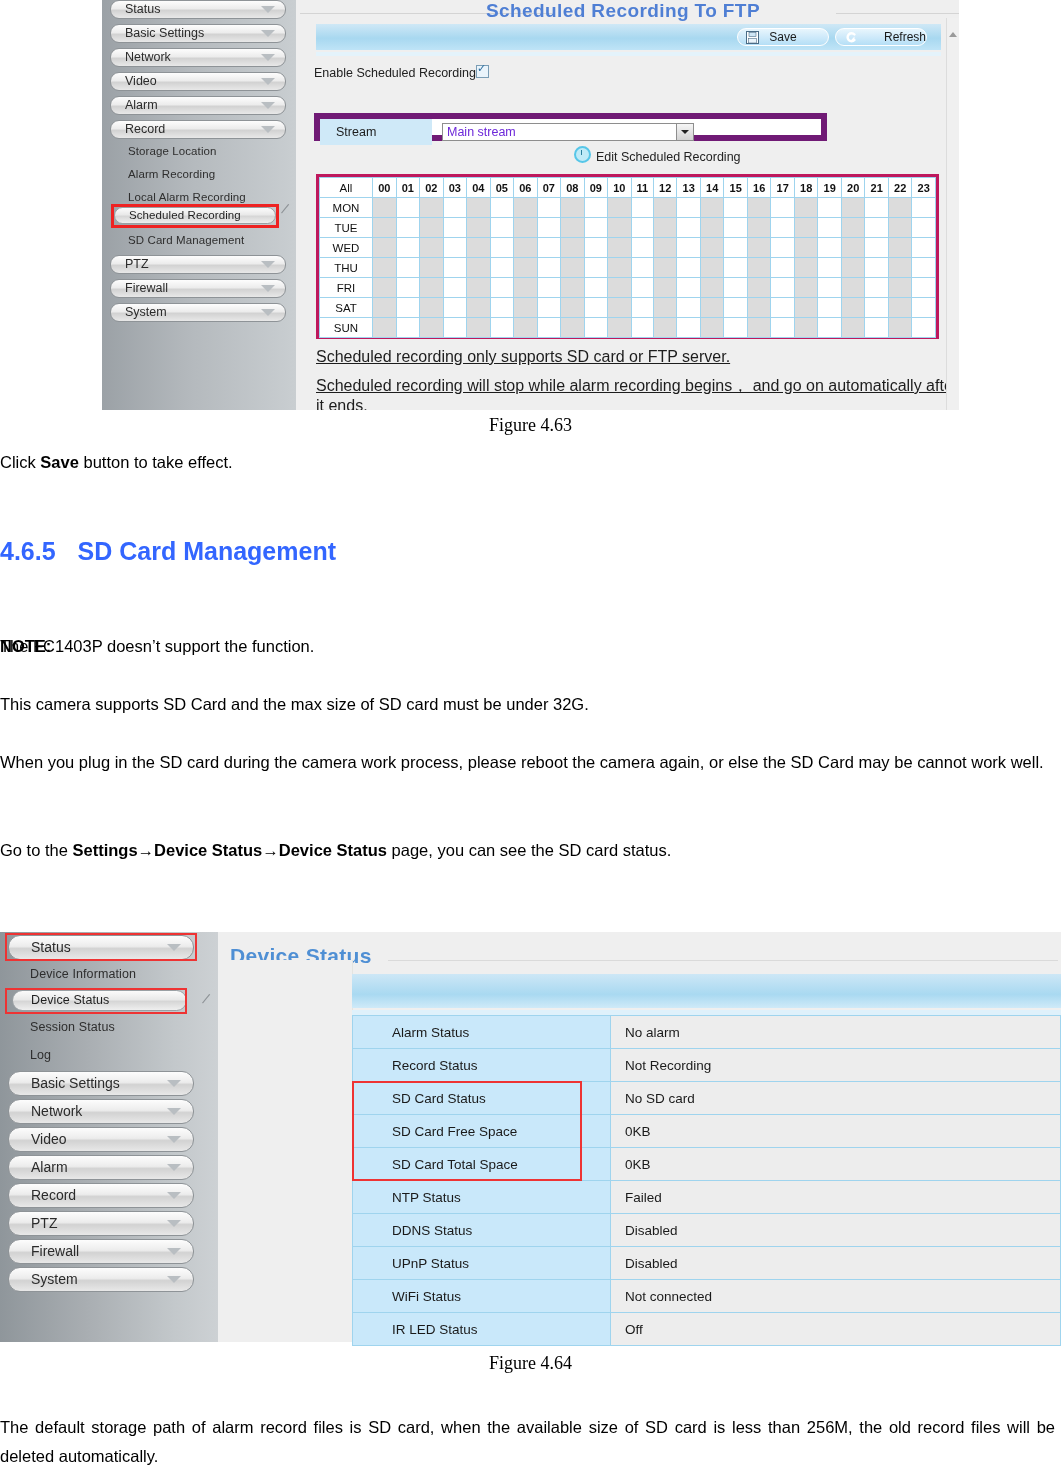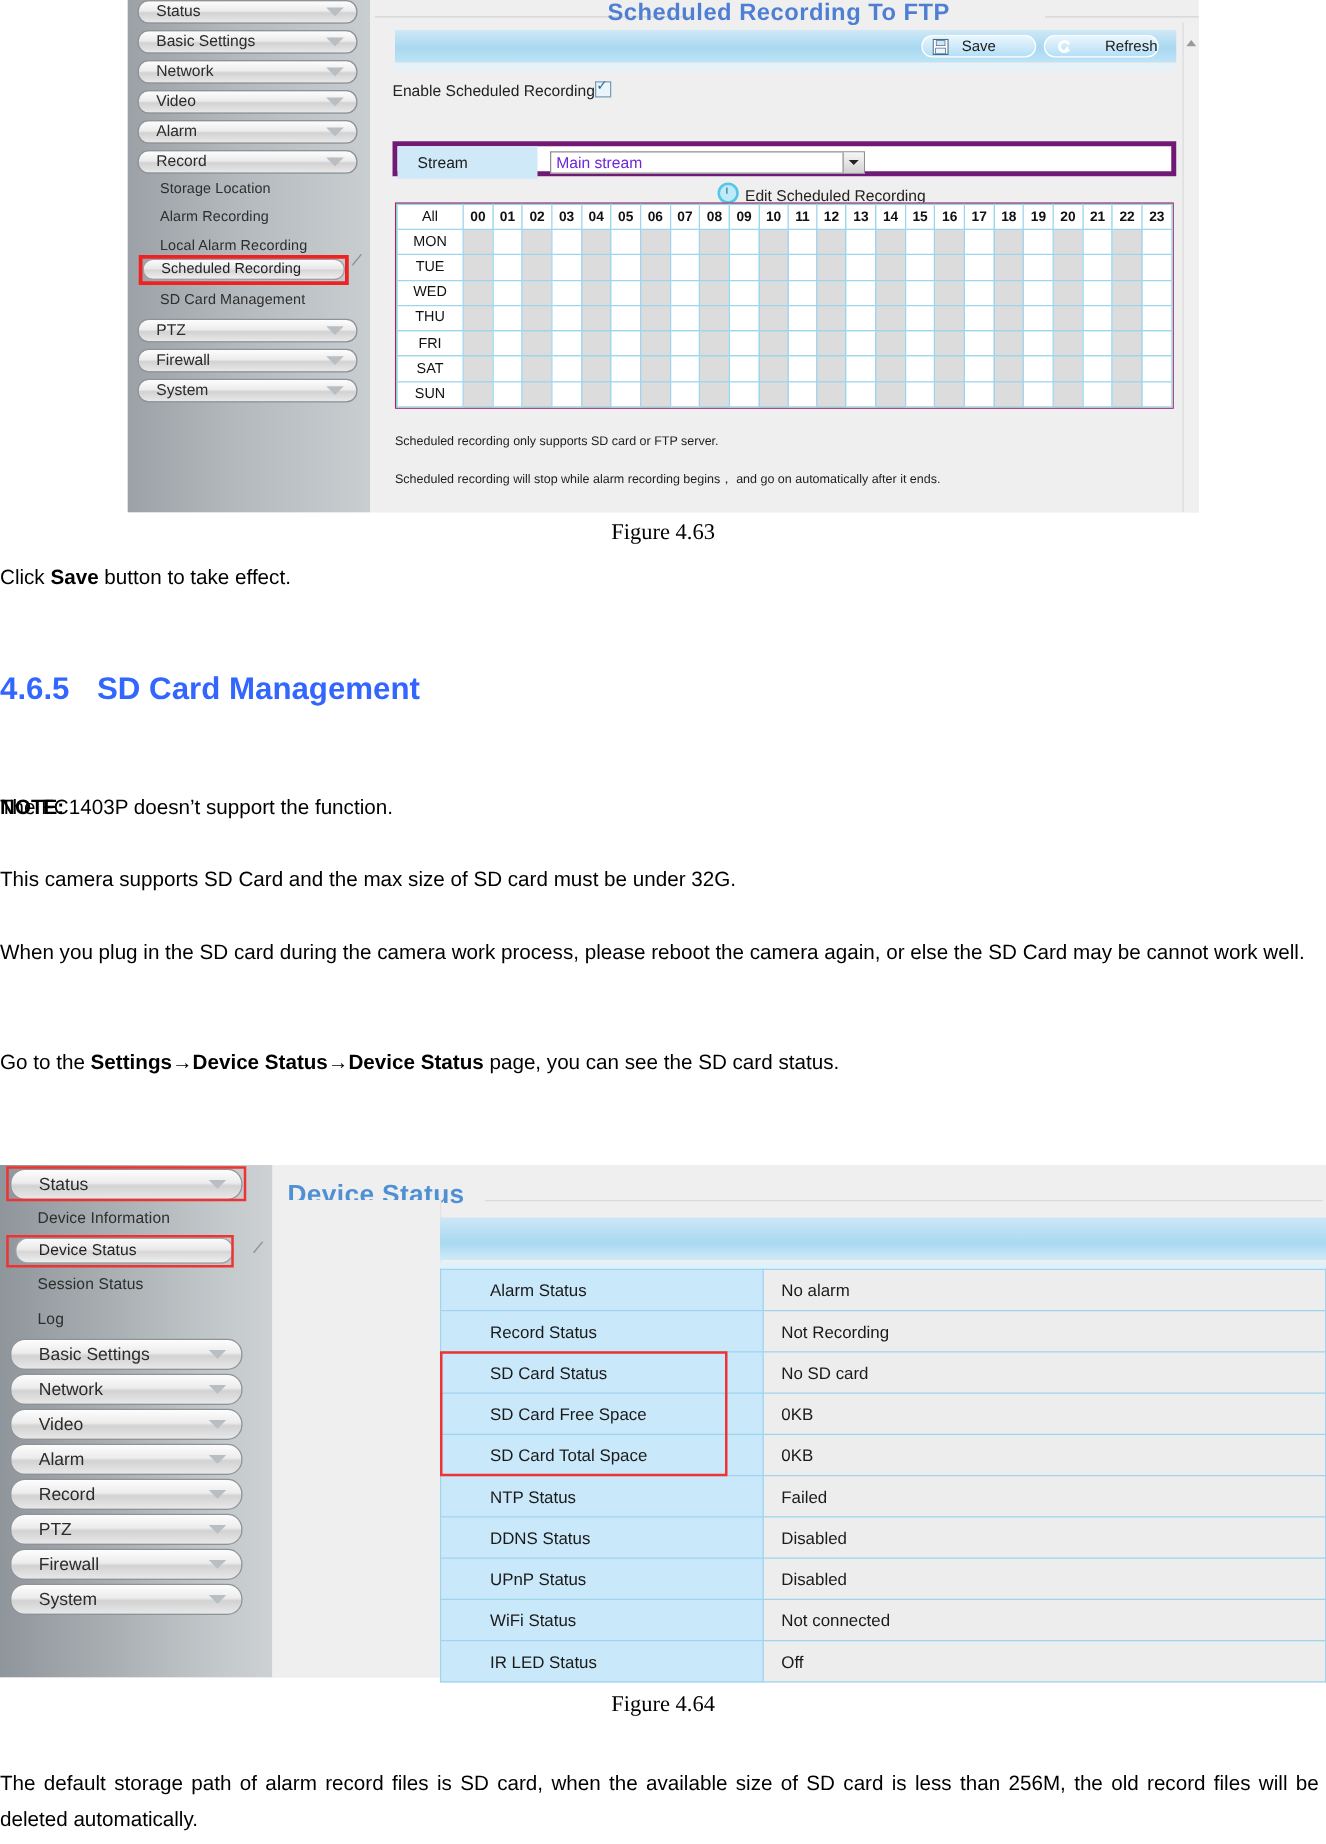--- a/index.html
+++ b/index.html
@@ -90,22 +90,22 @@
   .pillbtn .bicon{ position:absolute; left:8px; top:2px; width:13px;height:13px; }
   .cbrow{ position:absolute; left:18px; top:65px; font-size:12.5px; color:#222; }
   .cbox{
     display:inline-block; width:11px;height:11px; border:1px solid #7a9db5;
     background:#eaf4fb; vertical-align:-1px; position:relative;
   }
   .cbox:after{
     content:"\2713"; position:absolute; left:0px; top:-4px; font-size:11px; color:#2c6d9e;
   }
   #fig1 .streamrow{
-    position:absolute; left:18px; top:113px; width:627px; height:28px;
-    background:#ffffff; border:4px solid #701a75; box-sizing:border-box;
+    position:absolute; left:18px; top:113px; width:513px; height:28px;
+    background:#ffffff; border:6px solid #701a75; box-sizing:border-box;
   }
   #fig1 .streamlabel{
     position:absolute; left:0; top:0; width:112px; height:26px;
     background:#cfe9f8; font-size:12.5px; color:#1c1c1c; line-height:26px; padding-left:16px;
     box-sizing:border-box;
   }
   #fig1 .streamsel{
     position:absolute; left:122px; top:4px; width:252px; height:18px;
     background:#fff; border:1px solid #8e8e8e; box-sizing:border-box;
     font-size:12.5px; color:#6d28d9; line-height:16px; padding-left:4px;
@@ -126,34 +126,34 @@
   .clockicon{
     display:inline-block; width:13px; height:13px; border-radius:50%;
     border:2px solid #56c6e8; background:#bfeaf7; vertical-align:-2px; margin-right:5px;
     position:relative;
   }
   .clockicon:after{
     content:""; position:absolute; left:5px; top:2px; width:1px;height:5px;background:#2a7f9e;
   }
   
   #grid{
-    position:absolute; left:20px; top:162px; width:623px; height:165px;
-    border:1px solid #be185d; background:#5eead4; box-sizing:border-box;
+    position:absolute; left:20px; top:174px; width:623px; height:165px;
+    border:3px solid #be185d; background:#ec4899; box-sizing:border-box;
   }
   #grid table{ border-collapse:collapse; width:100%; height:100%; }
   #grid td,#grid th{ border:1px solid #9fd4ee; padding:0; }
   #grid .daycell{
     width:52px; text-align:center; font-size:11.5px; color:#111; font-weight:normal;
     background:#fff; height:19px;
   }
   #grid .hdr{ font-size:11px; color:#111; text-align:center; background:#fff; }
   #grid .slot{ background:#ffffff; }
   #grid .slot.alt{ background:#dcdcdc; }
   #fig1 .note{
-    position:absolute; left:20px; font-size:10px; color:#1d1d1d;
+    position:absolute; left:20px; font-size:16px; color:#1d1d1d;text-decoration:underline;
   }
   #fig1 .scrollbar{
     position:absolute; right:0px; top:18px; width:12px; height:392px;
     background:#f0f0f0; border-left:1px solid #dcdcdc;
   }
   #fig1 .scrollbar .up{
     position:absolute; left:2px; top:14px; width:0;height:0;
     border-left:4px solid transparent;border-right:4px solid transparent;border-bottom:5px solid #9a9a9a;
   }
 

